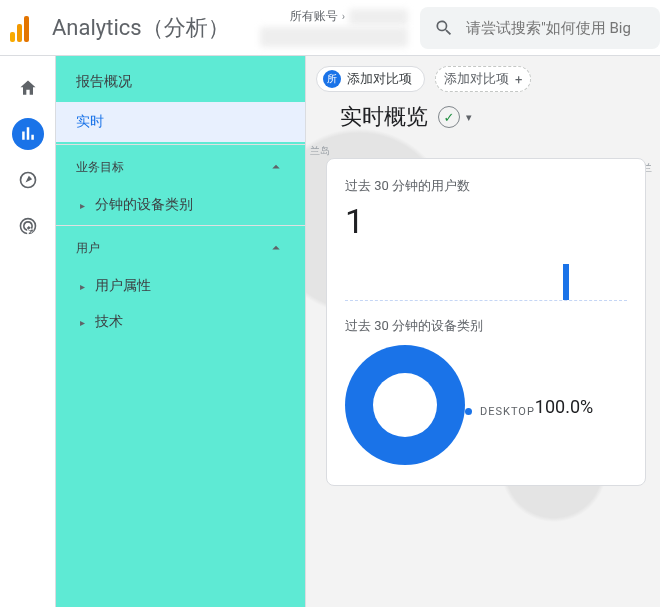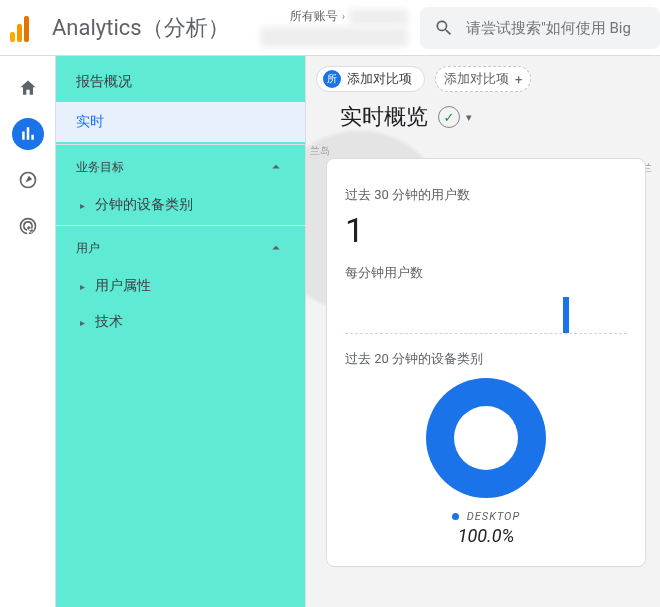--- a/index.html
+++ b/index.html
@@ -56,27 +56,27 @@
   .chip-light .plus { font-size: 13px; color: #5f6368; }
 
   
   .heading-row { position: relative; display: flex; align-items: center; gap: 10px; padding: 2px 0 12px 34px; }
   .heading-row h1 { font-size: 22px; font-weight: 400; color: #202124; }
   .status-circle { width: 22px; height: 22px; border: 1px solid #80868b; border-radius: 50%; display: flex; align-items: center; justify-content: center; color: #1e8e3e; font-size: 13px; cursor:pointer;}
   .drop-caret { font-size: 11px; color: #5f6368; margin-left: -4px; }
 
   
   .card { position: relative; margin: 14px 0 0 20px; width: 320px; background: #fff; border: 1px solid #dadce0; border-radius: 8px; padding: 18px 18px 20px 18px; }
-  .card .lbl { font-size: 13px; color: #5f6368; margin-bottom: 6px; margin-top: 9px; }
+  .card .lbl { font-size: 13px; color: #5f6368; margin-bottom: 6px; }
   .card .big { font-size: 34px; color: #202124; font-weight: 400; margin-bottom: 14px; }
   .spark { position: relative; height: 46px; border-bottom: 1px dashed #c5d6f5; margin-bottom: 16px; }
   .spark .bar { position: absolute; bottom: 0; right: 58px; width: 6px; height: 36px; background: #1a73e8; }
 
   
-  .donut-wrap { display: flex; flex-direction: column; align-items: center; margin-top: 10px; font-style: italic; }
+  .donut-wrap { display: flex; flex-direction: row; align-items: center; margin-top: 10px; }
   .donut { width: 120px; height: 120px; border-radius: 50%; background: conic-gradient(#1a73e8 0 100%); display: flex; align-items: center; justify-content: center; }
   .donut .hole { width: 64px; height: 64px; background: #fff; border-radius: 50%; }
   .legend { display: flex; align-items: center; gap: 8px; margin-top: 12px; font-size: 11px; letter-spacing: 1px; color: #5f6368; }
   .legend .dot { width: 7px; height: 7px; background: #1a73e8; border-radius: 50%; }
   .pct { font-size: 18px; color: #202124; margin-top: 2px; }
 
   
   .watermark { position: absolute; right: 8px; bottom: 8px; display: flex; align-items: center; gap: 6px; font-size: 13px; color: #aeb4bb; opacity: .85; }
   .watermark svg { width: 16px; height: 16px; fill: #aeb4bb; }
 </style>
@@ -186,25 +186,24 @@
     <h1>实时概览</h1>
     <div class="status-circle">
       <span>✓</span>
     </div>
     <span class="drop-caret">▾</span>
   </div>
 
   <div class="card">
     <div class="lbl">过去 30 分钟的用户数</div>
     <div class="big">1</div>
-    <div class="lbl">每分钟用户数</div>
     <div class="spark">
       <div class="bar"></div>
     </div>
-    <div class="lbl">过去 20 分钟的设备类别</div>
+    <div class="lbl">过去 30 分钟的设备类别</div>
     <div class="donut-wrap">
       <div class="donut">
         <div class="hole"></div>
       </div>
       <div class="legend">
         <span class="dot"></span>
         <span>DESKTOP</span>
       </div>
       <div class="pct">100.0%</div>
     </div>

